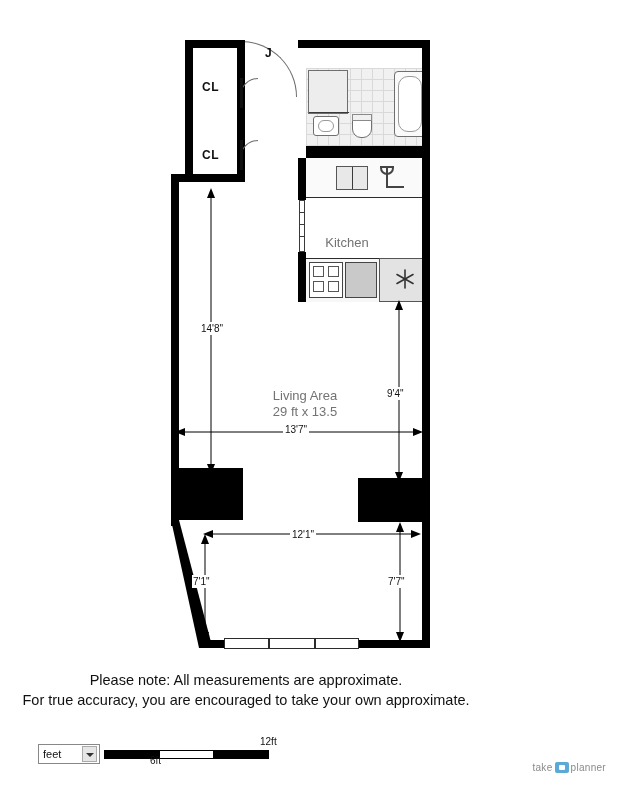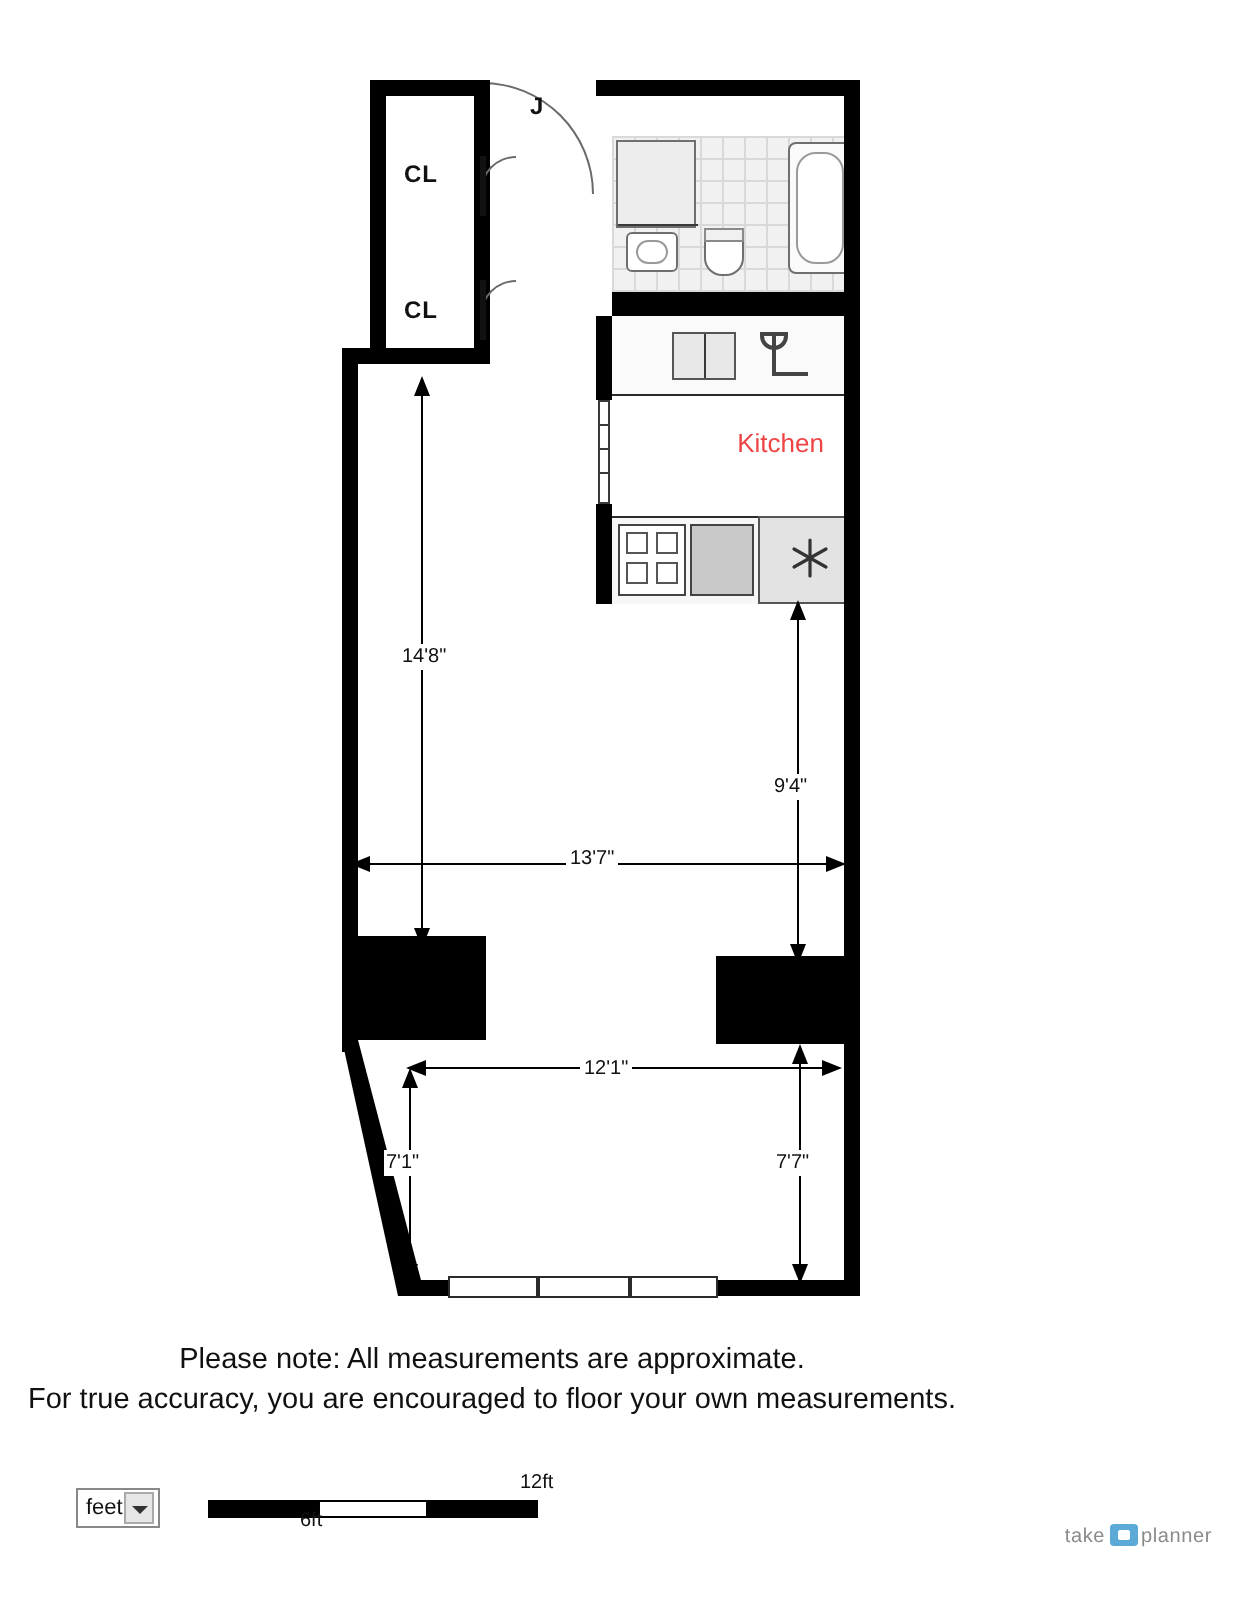--- a/index.html
+++ b/index.html
@@ -30,25 +30,26 @@
     background: #000000;
   }
   .wall-thin {
     position: absolute;
     background: #111111;
   }
 
   
   .room-label {
     position: absolute;
-    text-align: right;
+    text-align: center;
     font-size: 13px;
     line-height: 16px;
-    color: #ef4444;
+    color: #737373;
     white-space: nowrap;
+    margin-top: 21px;
   }
   .room-label .name { font-size: 13px; }
   .room-label .dims { font-size: 13px; }
 
   .cl-label {
     position: absolute;
     font-size: 12px;
     font-weight: 600;
     letter-spacing: 0.5px;
     color: #111;
@@ -85,21 +86,21 @@
     text-align: center;
     font-size: 14.5px;
     color: #111;
   }
 
   
   .scale-select {
     position: absolute;
     left: 38px;
     top: 744px;
-    width: 42px;
+    width: 62px;
     height: 20px;
     border: 1px solid #888;
     background: #fff;
     font-size: 11px;
     color: #111;
     box-sizing: border-box;
     padding-left: 4px;
     line-height: 18px;
   }
   .scale-select .caret {
@@ -266,20 +267,24 @@
 
   <div class="wall" style="left:200px; top:640px; width:230px; height:8px;"></div>
 
   <div class="fix" style="left:224px; top:638px; width:135px; height:11px; background:#fff; border:1.5px solid #2b2b2b;"></div>
   <div class="fix-line" style="left:268px; top:639px; width:1.5px; height:9px; background:#2b2b2b;"></div>
   <div class="fix-line" style="left:314px; top:639px; width:1.5px; height:9px; background:#2b2b2b;"></div>
 
   <div class="wall" style="left:179px; top:468px; width:64px; height:52px;"></div>
   <div class="wall" style="left:358px; top:478px; width:64px; height:44px;"></div>
 
+  <div class="room-label" style="left:230px; top:367px; width:150px;">
+    <div class="name">Living Area</div>
+    <div class="dims">29 ft x 13.5</div>
+  </div>
 
   <div class="abs" style="left:203px; top:188px; width:16px; height:286px;">
     <svg width="16" height="286" viewBox="0 0 16 286">
       <line x1="8" y1="6" x2="8" y2="280" stroke="#000" stroke-width="1"></line>
       <polygon points="8,0 4,10 12,10" fill="#000"></polygon>
       <polygon points="8,286 4,276 12,276" fill="#000"></polygon>
     </svg>
   </div>
   <div class="dim-v" style="left:200px; top:322px;">14'8"</div>
 
@@ -324,21 +329,21 @@
       <line x1="8" y1="6" x2="8" y2="114" stroke="#000" stroke-width="1"></line>
       <polygon points="8,0 4,10 12,10" fill="#000"></polygon>
       <polygon points="8,120 4,110 12,110" fill="#000"></polygon>
     </svg>
   </div>
   <div class="dim-v" style="left:387px; top:575px;">7'7"</div>
 
 </div>
 
 <div class="note" style="left:0; top:672px;">Please note: All measurements are approximate.</div>
-<div class="note" style="left:0; top:692px;">For true accuracy, you are encouraged to floor your own measurements.</div>
+<div class="note" style="left:0; top:692px;">For true accuracy, you are encouraged to take your own approximate.</div>
 
 <div class="scale-select">
   <span>feet</span>
   <span class="caret"></span>
 </div>
 
 <div class="scale-bar scale-seg-dark" style="left:104px; width:55px;"></div>
 <div class="scale-bar scale-seg-light" style="left:159px; width:55px;"></div>
 <div class="scale-bar scale-seg-dark" style="left:214px; width:55px;"></div>
 

